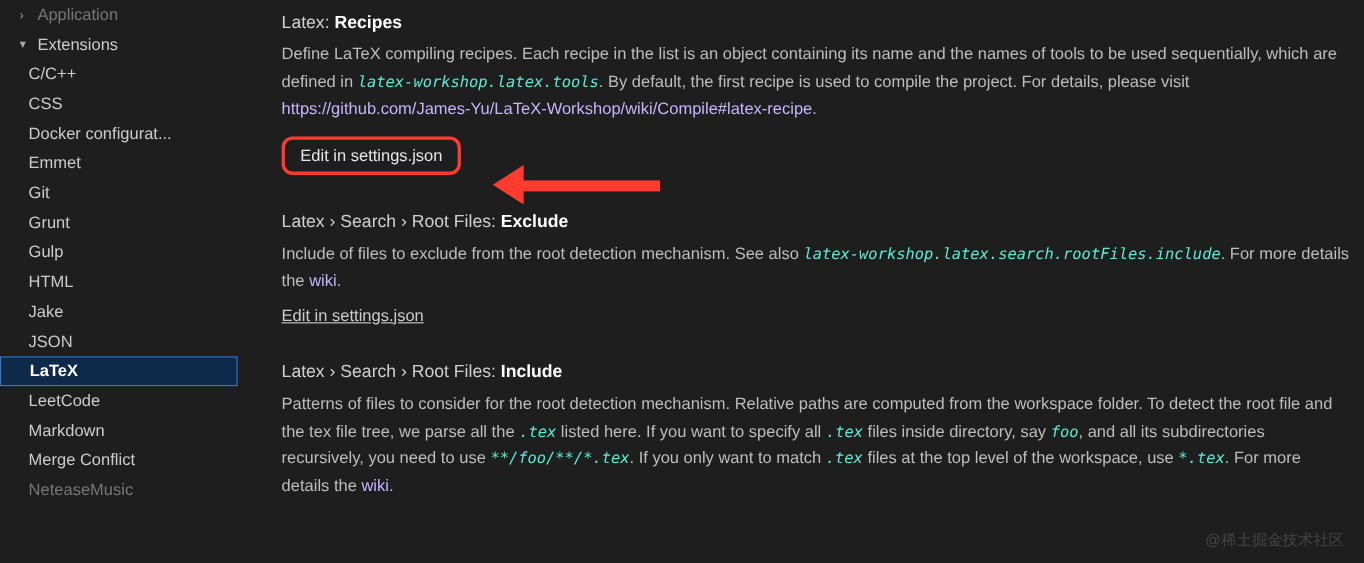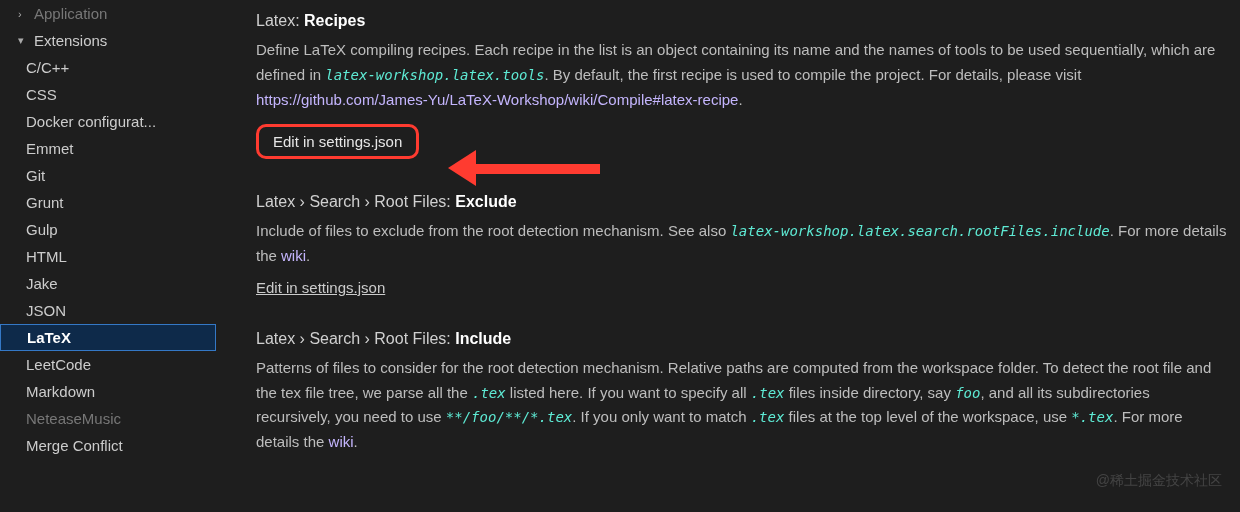--- a/index.html
+++ b/index.html
@@ -112,21 +112,21 @@
       border-top: 18px solid transparent;
       border-bottom: 18px solid transparent;
       border-right: 28px solid #ff3b30;
       position: absolute;
       top: 2px;
       left: 0;
     }
     .watermark {
       position: absolute;
       right: 18px;
-      bottom: 22px;
+      bottom: 12px;
       color: rgba(200,200,200,0.22);
       font-size: 14px;
     }
   </style>
 </head>
 <body>
 
 <div class="sidebar">
   <div class="tree-item level0 dim">
     <span class="chevron">›</span>
@@ -168,25 +168,25 @@
     </div>
   <div class="tree-item level1 selected">
       <span>LaTeX</span>
     </div>
   <div class="tree-item level1">
       <span>LeetCode</span>
     </div>
   <div class="tree-item level1">
       <span>Markdown</span>
     </div>
+  <div class="tree-item level1">
+      <span>Merge Conflict</span>
+    </div>
   <div class="tree-item level1 dim">
       <span>NeteaseMusic</span>
-    </div>
-  <div class="tree-item level1">
-      <span>Merge Conflict</span>
     </div>
 </div>
 
 <div class="main">
 
   <div class="setting-block">
     <div class="setting-title">
       <span class="prefix">Latex:</span>
       <span class="name">Recipes</span>
     </div>

